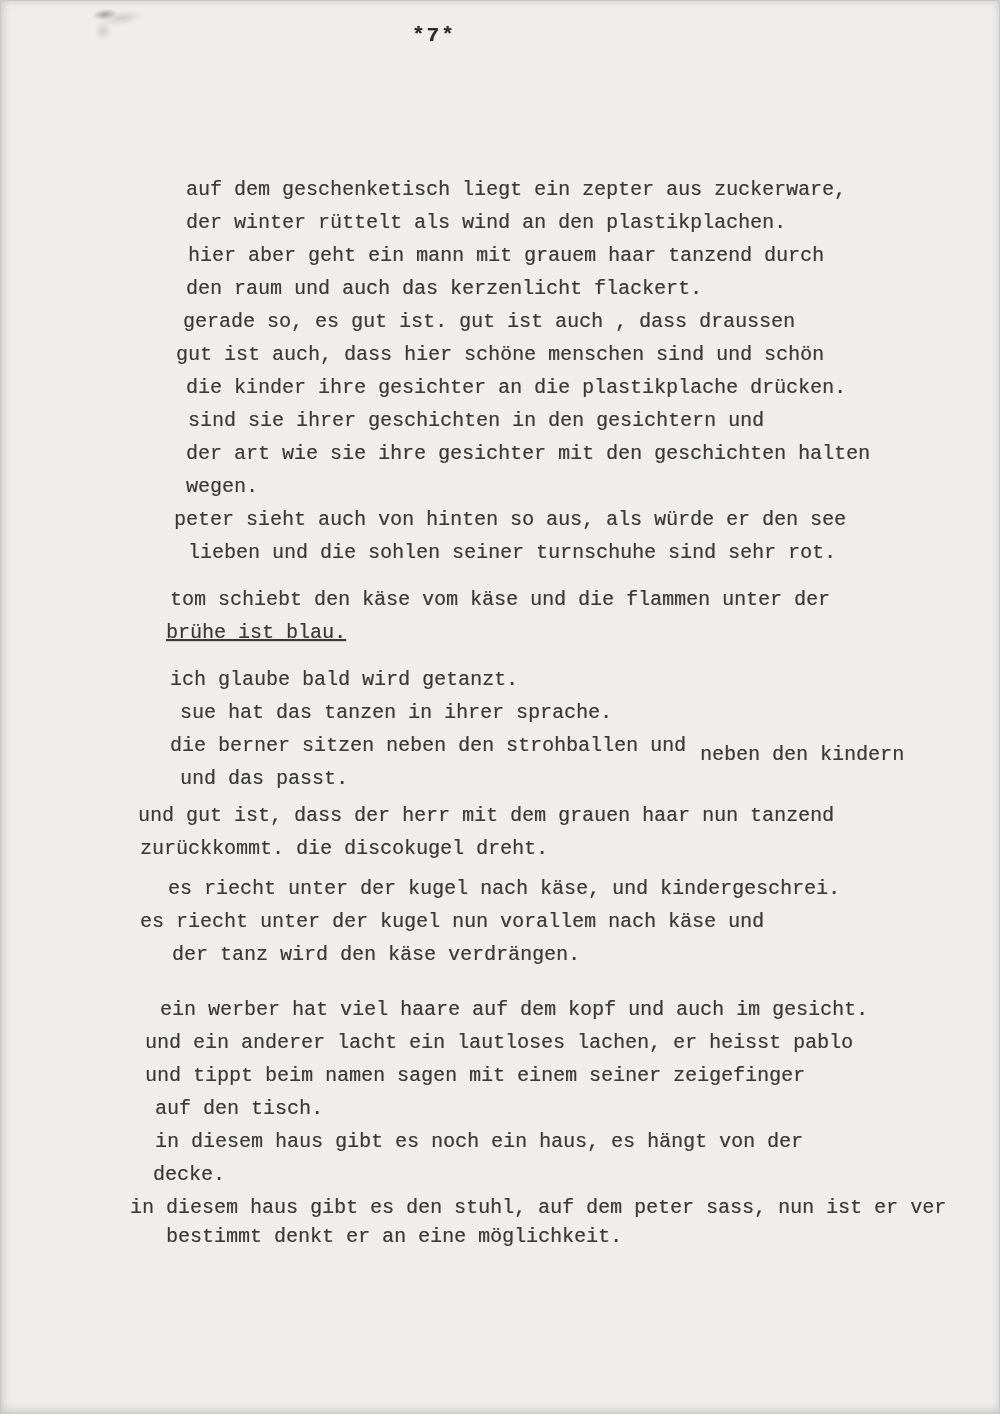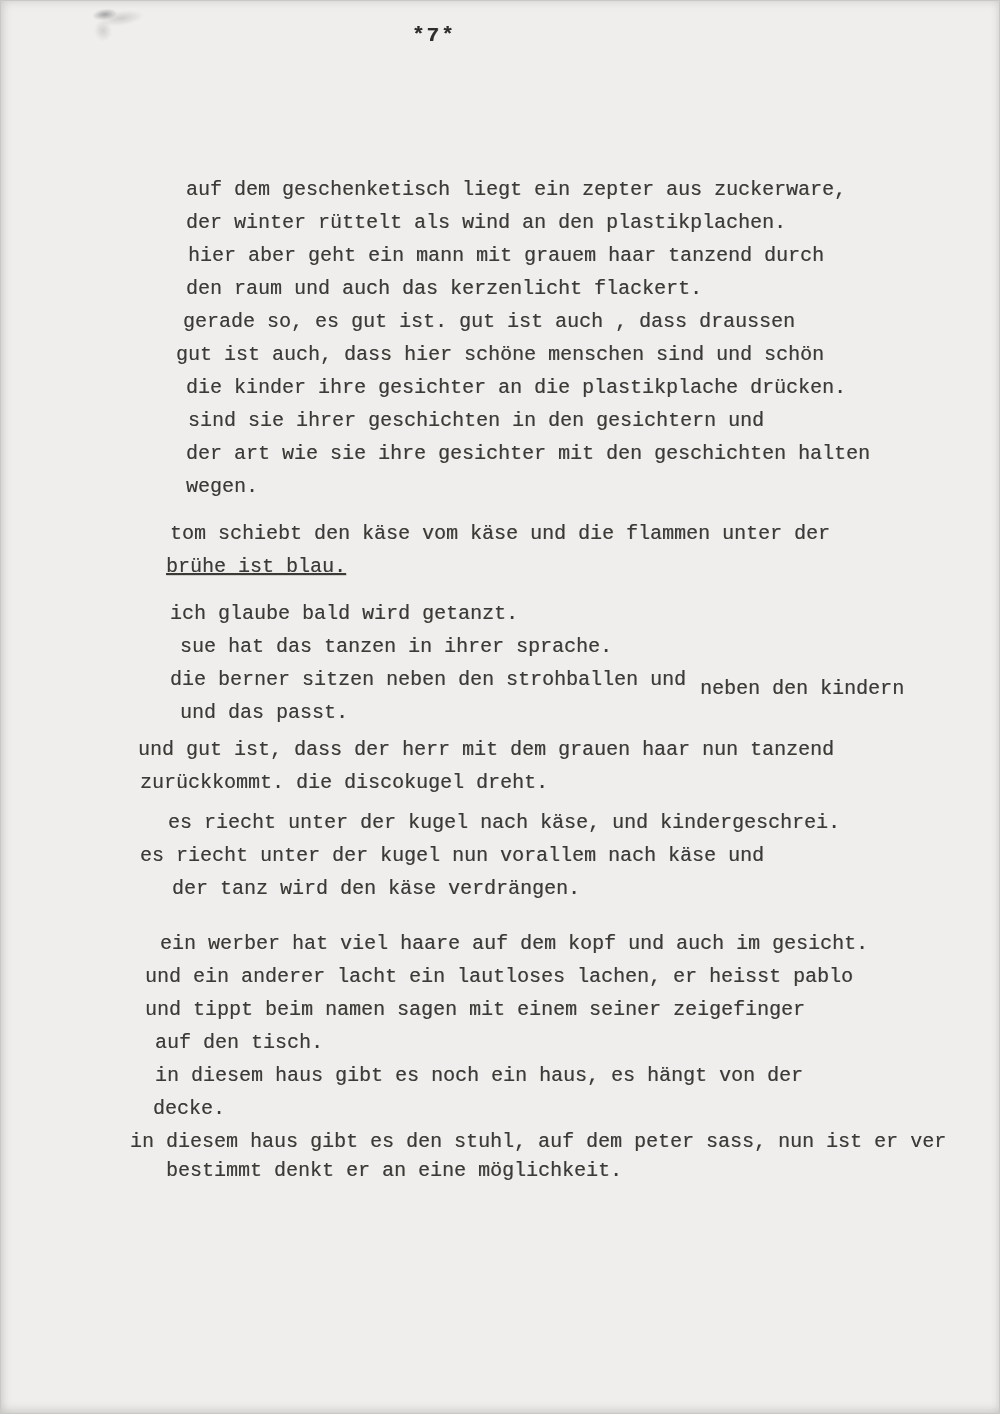--- a/index.html
+++ b/index.html
@@ -76,20 +76,22 @@
       <div class="line" style="margin-left: 60px;"><span>auf dem geschenketisch liegt ein zepter aus zuckerware,</span></div>
       <div class="line" style="margin-left: 60px;"><span>der winter rüttelt als wind an den plastikplachen.</span></div>
       <div class="line" style="margin-left: 62px;"><span>hier aber geht ein mann mit grauem haar tanzend durch</span></div>
       <div class="line" style="margin-left: 60px;"><span>den raum und auch das kerzenlicht flackert.</span></div>
       <div class="line" style="margin-left: 57px;"><span>gerade so, es gut ist. gut ist auch , dass draussen</span></div>
       <div class="line" style="margin-left: 50px;"><span>gut ist auch, dass hier schöne menschen sind und schön</span></div>
       <div class="line" style="margin-left: 60px;"><span>die kinder ihre gesichter an die plastikplache drücken.</span></div>
       <div class="line" style="margin-left: 62px;"><span>sind sie ihrer geschichten in den gesichtern und</span></div>
       <div class="line" style="margin-left: 60px;"><span>der art wie sie ihre gesichter mit den geschichten halten</span></div>
       <div class="line" style="margin-left: 60px;"><span>wegen.</span></div>
+      <div class="line" style="margin-left: 48px;"><span>peter sieht auch von hinten so aus, als würde er den see</span></div>
+      <div class="line" style="margin-left: 62px;"><span>lieben und die sohlen seiner turnschuhe sind sehr rot.</span></div>
       <div class="line" style="margin-left: 44px; margin-top: 14px;"><span>tom schiebt den käse vom käse und die flammen unter der</span></div>
       <div class="line" style="margin-left: 40px; text-decoration: underline;"><span>brühe ist blau.</span></div>
       <div class="line" style="margin-left: 44px; margin-top: 14px;"><span>ich glaube bald wird getanzt.</span></div>
       <div class="line" style="margin-left: 54px;"><span>sue hat das tanzen in ihrer sprache.</span></div>
       <div class="line" style="margin-left: 44px;"><span>die berner sitzen neben den strohballen und</span><span class="tail" style="margin-left: 14px; transform: translateY(9px);">neben den kindern</span></div>
       <div class="line" style="margin-left: 54px;"><span>und das passt.</span></div>
       <div class="line" style="margin-left: 12px; margin-top: 4px;"><span>und gut ist, dass der herr mit dem grauen haar nun tanzend</span></div>
       <div class="line" style="margin-left: 14px;"><span>zurückkommt. die discokugel dreht.</span></div>
       <div class="line" style="margin-left: 42px; margin-top: 7px;"><span>es riecht unter der kugel nach käse, und kindergeschrei.</span></div>
       <div class="line" style="margin-left: 14px;"><span>es riecht unter der kugel nun vorallem nach käse und</span></div>

